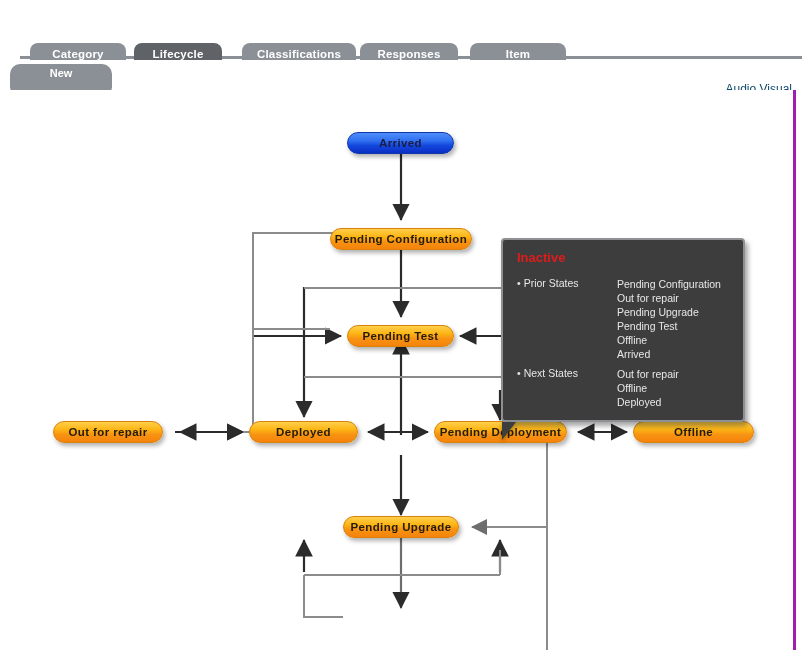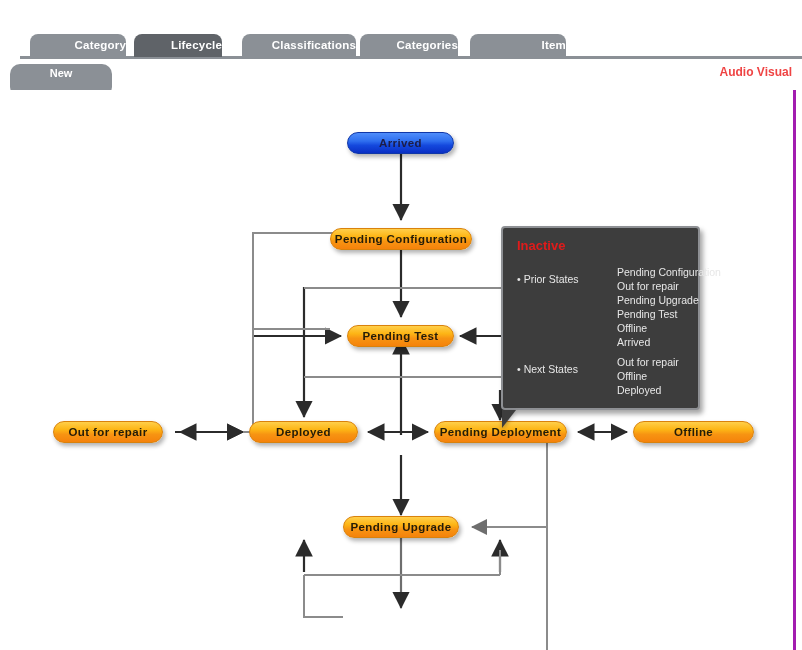--- a/index.html
+++ b/index.html
@@ -25,45 +25,45 @@
   }
   .tabstrip{
     position:absolute;left:0;top:31px;width:802px;height:28px;
     background:#ffffff;
   }
   .tabstrip .rule{
     position:absolute;left:20px;top:25px;width:782px;height:3px;
     background:#8b9096;
   }
   .tab{
-    position:absolute;top:3px;height:23px;
+    position:absolute;top:12px;height:23px;
     background:#8b9096;
     border-radius:8px 8px 0 0;
     color:#ffffff;font-size:11.5px;font-weight:bold;
-    text-align:right;line-height:23px;
+    text-align:center;line-height:23px;
     box-sizing:border-box;
     letter-spacing:.2px;
     cursor:pointer;
   }
   .tab.active{background:#5f6368;}
 
   .toolbar{
     position:absolute;left:0;top:60px;width:802px;height:30px;
     background:#ffffff;
   }
   .btn-new{
     position:absolute;left:10px;top:4px;width:102px;height:33px;
     background:#8b9096;border-radius:10px;
     color:#ffffff;font-size:11px;font-weight:bold;
     text-align:center;line-height:19px;
     cursor:pointer;
   }
   .ctx-label{
-    position:absolute;right:10px;top:5px;
-    font-size:12px;font-weight:bold;color:#ef4444;
+    position:absolute;right:10px;top:22px;
+    font-size:12px;font-weight:normal;color:#0c4a6e;
   }
 
   
   .canvas{
     position:absolute;left:0;top:90px;width:796px;height:560px;
     background:#ffffff;
     border-right:3px solid #a21caf;
     box-sizing:border-box;
     overflow:hidden;
   }
@@ -109,21 +109,20 @@
   }
   .tooltip .tip-title{
     position:absolute;left:14px;top:10px;
     color:#e01b1b;font-size:13px;font-weight:bold;
   }
   .tt-group{position:absolute;}
   .tt-key{
     position:absolute;left:0;top:0;width:94px;
     color:#e7e7e7;font-size:10.5px;text-align:left;
     white-space:nowrap;
-    margin-top:8px;
   }
   .tt-key .bullet{margin-right:3px;}
   .tt-vals{position:absolute;left:100px;top:0;}
   .tt-val{color:#e7e7e7;font-size:10.5px;line-height:14px;white-space:nowrap;}
   .tip-tail{
     position:absolute;
     width:0;height:0;
     border-left:14px solid #3d3d3d;
     border-bottom:18px solid transparent;
     filter:drop-shadow(0 2px 2px rgba(0,0,0,.3));
@@ -133,21 +132,21 @@
 <body>
 
 <div id="app">
 
 
   <div class="tabstrip">
     <div class="rule"></div>
     <div class="tab" style="left:30px;width:96px;">Category</div>
     <div class="tab active" style="left:134px;width:88px;">Lifecycle</div>
     <div class="tab" style="left:242px;width:114px;">Classifications</div>
-    <div class="tab" style="left:360px;width:98px;">Categories</div>
+    <div class="tab" style="left:360px;width:98px;">Responses</div>
     <div class="tab" style="left:470px;width:96px;">Item</div>
   </div>
 
   <div class="toolbar">
     <div class="btn-new">New</div>
     <div class="ctx-label">Audio Visual</div>
   </div>
 
   <div class="canvas">
 
@@ -225,21 +224,21 @@
 
     <div class="node blue" style="left:347px;top:42px;width:107px;height:22px;">Arrived</div>
     <div class="node orange" style="left:330px;top:138px;width:142px;height:22px;">Pending Configuration</div>
     <div class="node orange" style="left:347px;top:235px;width:107px;height:22px;">Pending Test</div>
     <div class="node orange" style="left:53px;top:331px;width:110px;height:22px;">Out for repair</div>
     <div class="node orange" style="left:249px;top:331px;width:109px;height:22px;">Deployed</div>
     <div class="node orange" style="left:434px;top:331px;width:133px;height:22px;">Pending Deployment</div>
     <div class="node orange" style="left:633px;top:331px;width:121px;height:22px;">Offline</div>
     <div class="node orange" style="left:343px;top:426px;width:116px;height:22px;">Pending Upgrade</div>
 
-    <div class="tooltip" style="left:501px;top:136px;width:199px;height:184px;">
+    <div class="tooltip" style="left:501px;top:148px;width:244px;height:184px;">
       <div class="tip-title">Inactive</div>
 
       <div class="tt-group" style="left:14px;top:37px;">
         <div class="tt-key"><span class="bullet">•</span><span>Prior States</span></div>
         <div class="tt-vals">
           <div class="tt-val">Pending Configuration</div>
           <div class="tt-val">Out for repair</div>
           <div class="tt-val">Pending Upgrade</div>
           <div class="tt-val">Pending Test</div>
           <div class="tt-val">Offline</div>

